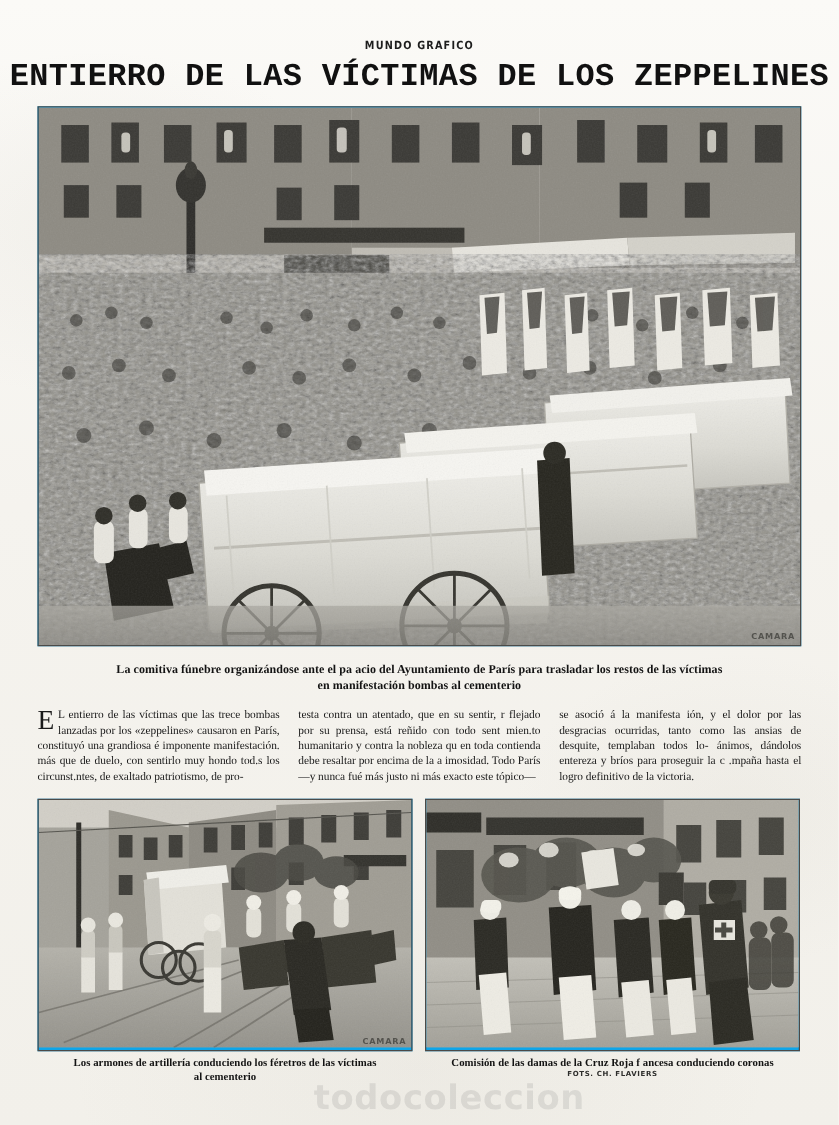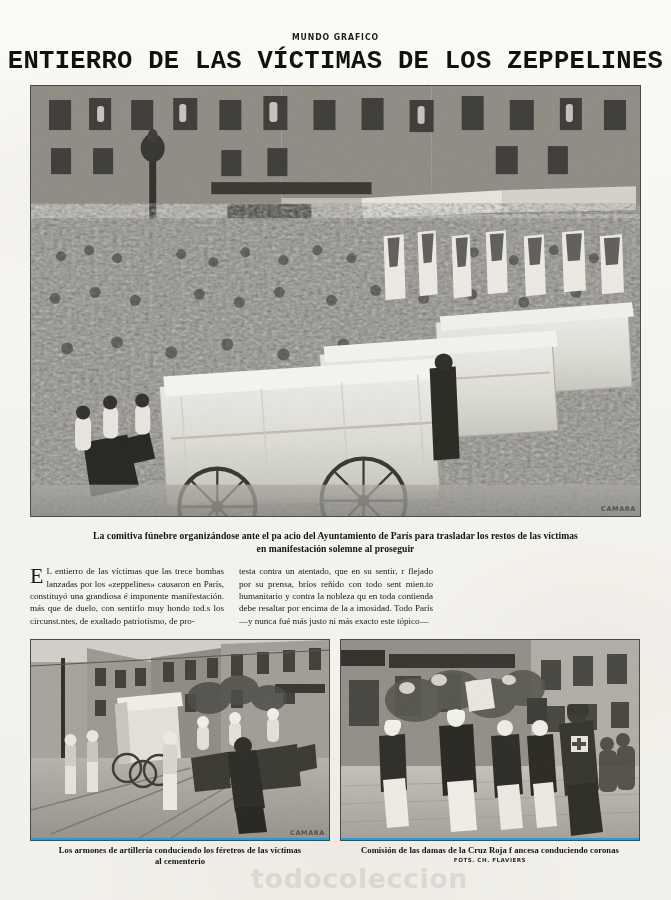--- a/index.html
+++ b/index.html
@@ -428,29 +428,32 @@
         </g>
 
         <rect x="0" y="398" width="608" height="32" fill="url(#groundG)" opacity="0.75"></rect>
         <rect x="0" y="0" width="608" height="430" filter="url(#grainA)" opacity="0.30"></rect>
       </svg>
       <span class="credit">CAMARA</span>
     </div>
 
     <div class="caption">
       <span>La comitiva fúnebre organizándose ante el pa acio del  Ayuntamiento de París para trasladar los restos de las víctimas</span><br>
-      <span>en manifestación solemne al proseguir</span>
+      <span>en manifestación bombas al cementerio</span>
     </div>
 
     <div class="columns">
       <div class="col">
         <p><span class="dropcap">E</span><span>L entierro  de  las  víctimas  que  las  trece bombas lanzadas por los «zeppelines» causaron en París, constituyó una grandiosa é imponente manifestación. más que de duelo, con sentirlo muy hondo tod.s los circunst.ntes, de exaltado patriotismo, de pro-</span></p>
       </div>
       <div class="col">
-        <p>testa contra un atentado, que en su sentir, r flejado por su prensa, bríos reñido con todo sent mien.to humanitario y contra la nobleza qu  en toda contienda debe resaltar por encima de la a imosidad. Todo París—y nunca fué más justo ni más exacto este tópico—</p>
+        <p>testa contra un atentado, que en su sentir, r flejado por su prensa, está reñido con todo sent mien.to humanitario y contra la nobleza qu  en toda contienda debe resaltar por encima de la a imosidad. Todo París—y nunca fué más justo ni más exacto este tópico—</p>
+      </div>
+      <div class="col">
+        <p>se asoció á la manifesta ión, y el dolor por las desgracias ocurridas, tanto como las ansias de desquite, templaban todos lo- ánimos, dándolos entereza y  bríos para proseguir la c .mpaña hasta el logro definitivo de la victoria.</p>
       </div>
     </div>
 
     <div class="bottom-row">
 
       <div class="bottom-cell">
         <div class="photo photo-bottom">
           <svg class="photo-inner" viewBox="0 0 298 198" preserveAspectRatio="none">
             <defs>
               <filter id="grainB" x="0" y="0" width="100%" height="100%">

